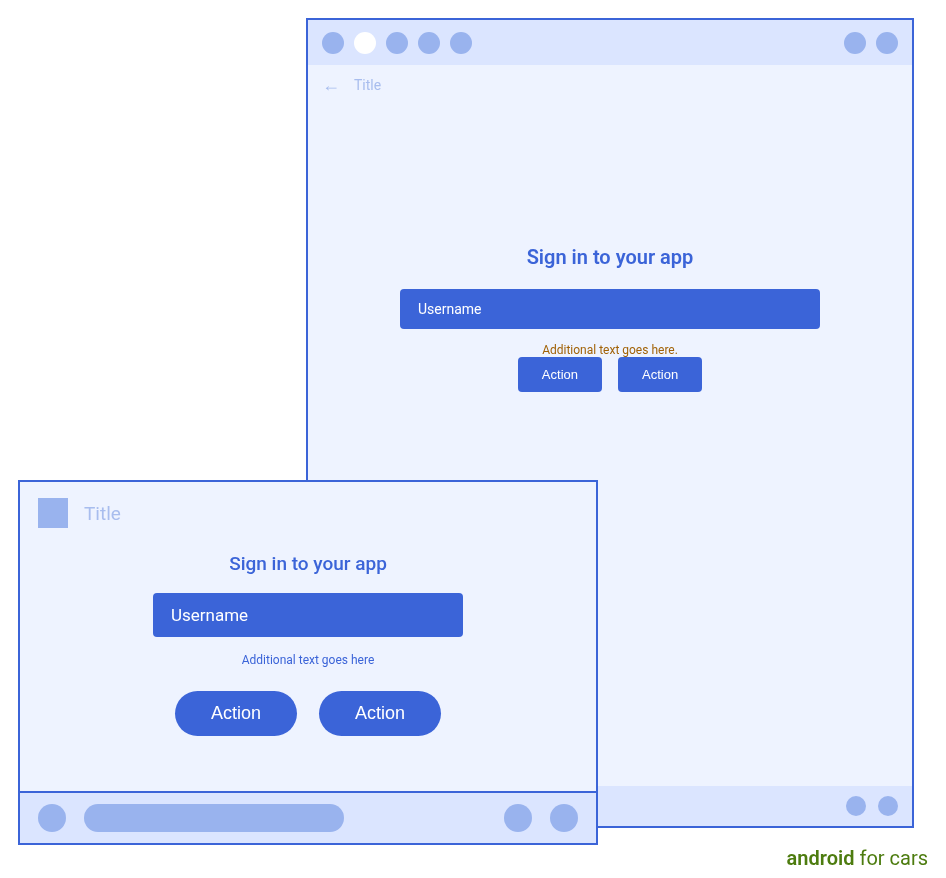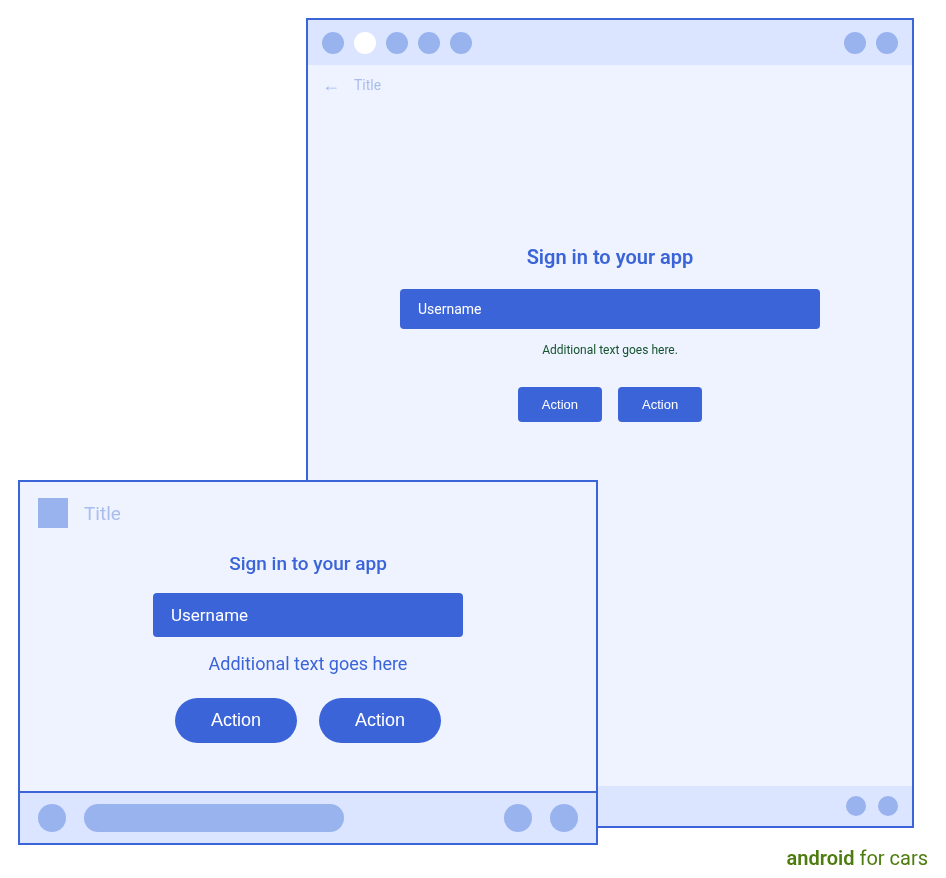--- a/index.html
+++ b/index.html
@@ -81,23 +81,22 @@
       background: #3b64d8;
       color: #ffffff;
       border-radius: 4px;
       display: flex;
       align-items: center;
       padding: 0 18px;
       font-size: 14px;
       margin-bottom: 14px;
     }
     .additional-text-lg {
-      color: #14532d;
+      color: #a16207;
       font-size: 12px;
-      margin-bottom: 30px;
     }
     .action-row-lg {
       display: flex;
       gap: 16px;
     }
     .action-btn-lg {
       background: #3b64d8;
       color: #ffffff;
       border: none;
       border-radius: 4px;
@@ -170,21 +169,21 @@
       color: #ffffff;
       border-radius: 4px;
       display: flex;
       align-items: center;
       padding: 0 18px;
       font-size: 17px;
       margin-bottom: 16px;
     }
     .additional-text-sm {
       color: #3b64d8;
-      font-size: 18px;
+      font-size: 12px;
       margin-bottom: 24px;
     }
     .action-row-sm {
       display: flex;
       gap: 22px;
     }
     .action-btn-sm {
       background: #3b64d8;
       color: #ffffff;
       border: none;

